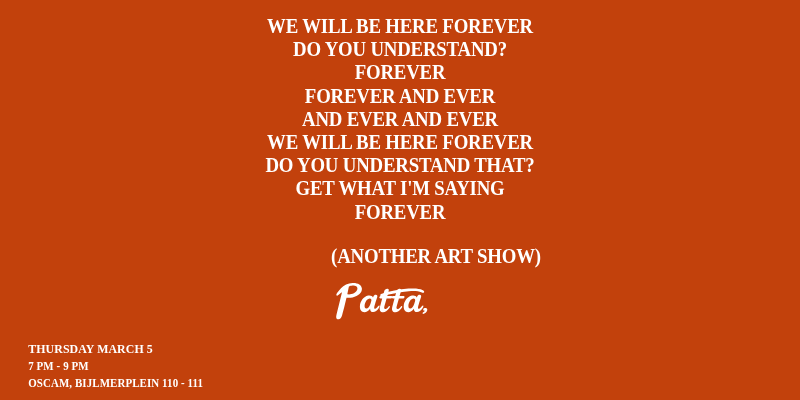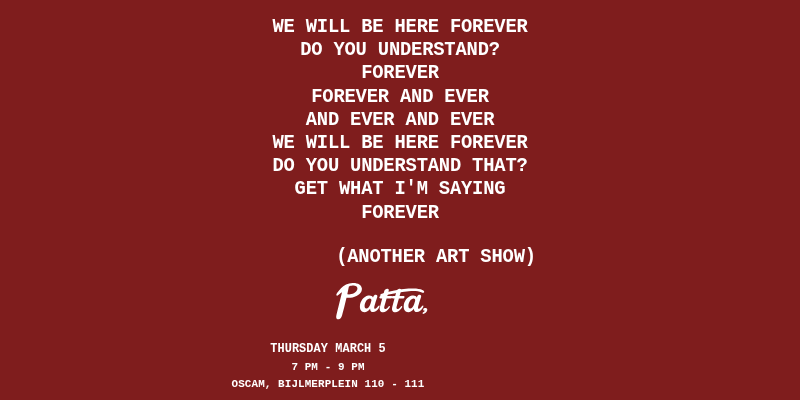--- a/index.html
+++ b/index.html
@@ -5,23 +5,23 @@
 <style>
   html, body {
     margin: 0;
     padding: 0;
     background: #000000;
   }
   #poster {
     position: relative;
     width: 800px;
     height: 400px;
-    background: #7f1d1d;
+    background: #c2410c;
     overflow: hidden;
-    font-family: Liberation Mono, monospace;
+    font-family: Liberation Serif, serif;
     -webkit-font-smoothing: antialiased;
   }
 
   
   .shout-block {
     position: absolute;
     top: 15px;
     left: 0;
     width: 800px;
     text-align: center;
@@ -70,23 +70,23 @@
   }
   .logo-wrap svg {
     display: block;
     margin-left: -26px;
   }
 
   
   .details-wrap {
     position: absolute;
     top: 341px;
-    left: 4px;
+    left: 12px;
     width: 648px;
-    text-align: center;
+    text-align: left;
   }
   .detail-line {
     display: block;
     color: #ffffff;
     font-weight: bold;
     white-space: nowrap;
     letter-spacing: 0.1px;
     transform: scaleX(0.95);
     transform-origin: center center;
   }

